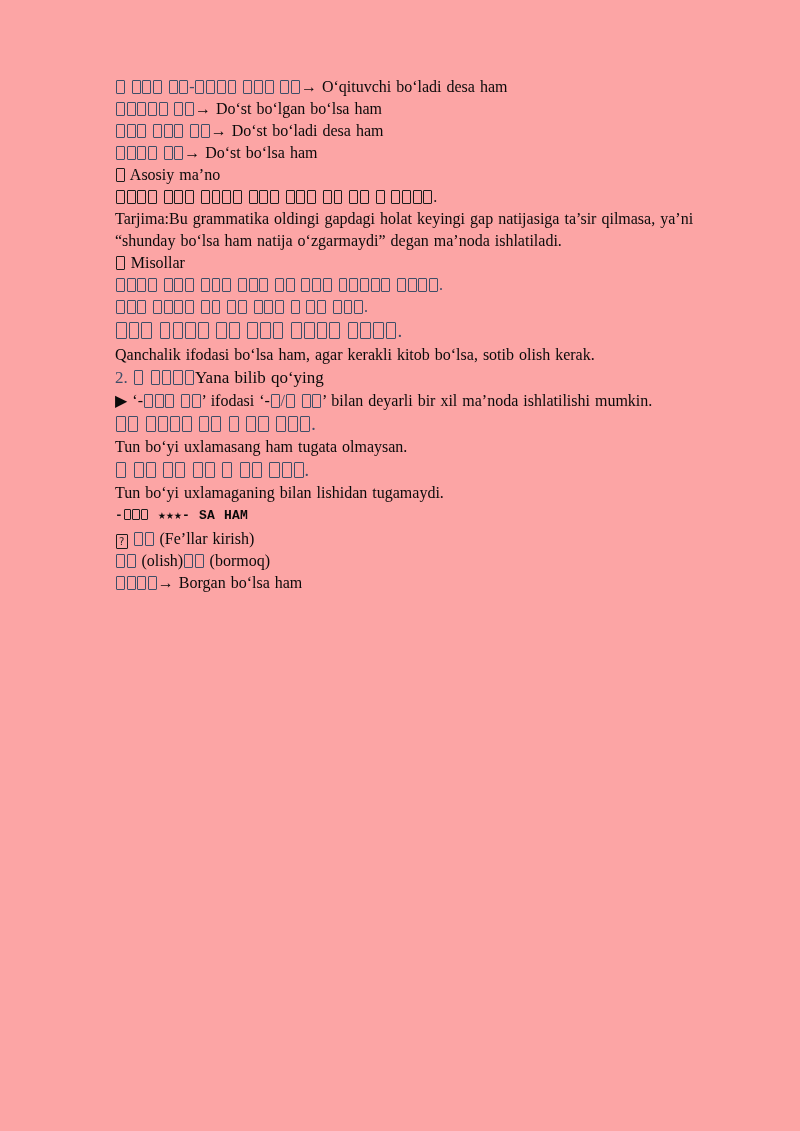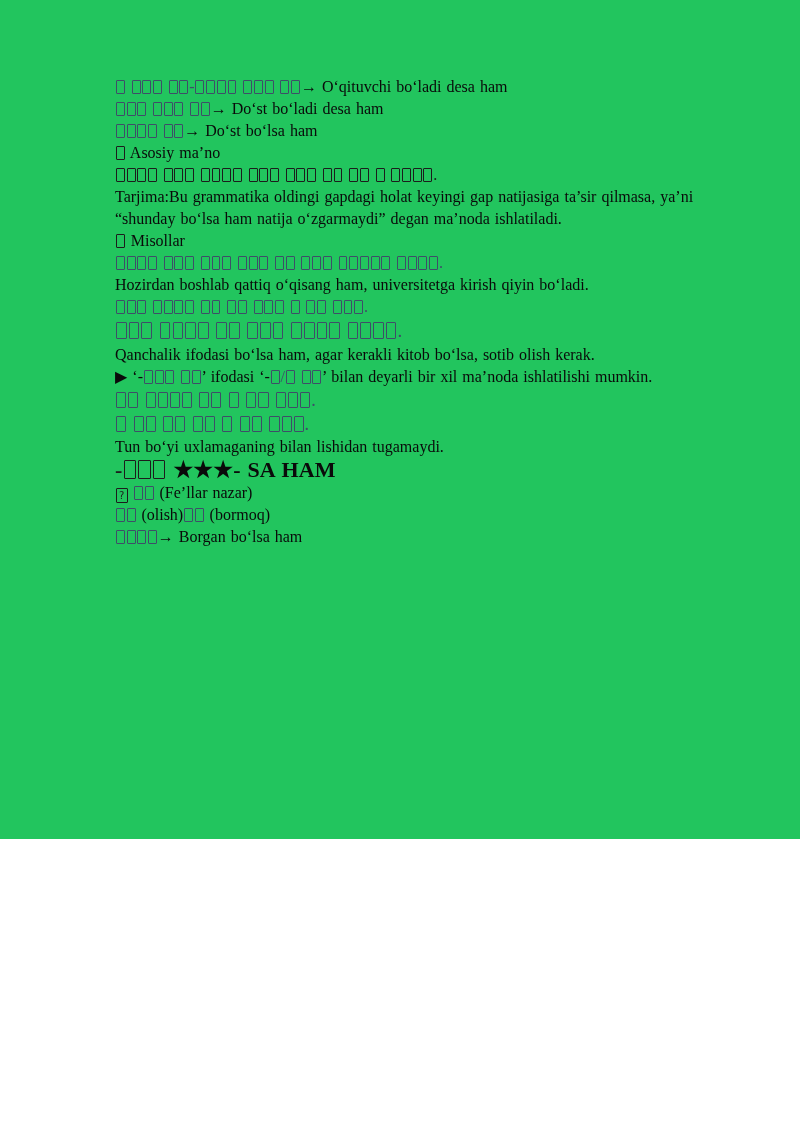--- a/index.html
+++ b/index.html
@@ -1,19 +1,19 @@
 <!DOCTYPE html>
 <html><head>
 <meta charset="utf-8">
 <style>
   html,body{margin:0;padding:0;background:#ffffff;}
   .page{
     position:relative;
-    width:800px;height:839px;
-    background:#22c55e;
+    width:800px;height:1131px;
+    background:#fca5a5;
     font-family:"Liberation Serif",serif;
     color:#0a0a0a;
     overflow:hidden;
   }
   .content{
     position:absolute;
     left:115px;top:76px;
     width:632px;
   }
   p.line{
@@ -26,23 +26,23 @@
   .mt3{margin-top:3px}.mt4{margin-top:4px}.mt5{margin-top:5px}
   .mt9{margin-top:9px}.mt11{margin-top:11px}.mt13{margin-top:13px}
   .mt14{margin-top:14px}.mt15{margin-top:15px}.mt16{margin-top:16px}
   .mt17{margin-top:17px}.mt18{margin-top:18px}.mt19{margin-top:19px}
   .mt20{margin-top:20px}.mt23{margin-top:23px}.mt24{margin-top:24px}
   
   p.klarge{font-size:19px;line-height:26px}
   p.k18{font-size:18px;line-height:24px}
   p.med{font-size:17px;line-height:24px}
   p.heading-sa{
-    font-family:Liberation Serif, serif;
+    font-family:Liberation Mono, monospace;
     font-weight:bold;
-    font-size:22px;line-height:24px;
+    font-size:13px;line-height:24px;
     letter-spacing:.2px;
   }
   
   .seg{white-space:pre-wrap}
   .seg.k{color:#3e4e68}
   .seg.d{color:#1c1c1c}
   .seg.n{color:#3e4e68}
   .seg.t{color:inherit}
   
   .box{
@@ -62,33 +62,35 @@
     text-align:center;
     vertical-align:-.14em;
   }
 </style>
 </head>
 <body>
 
 <div class="page">
   <div class="content">
     <p class="line"><span class="seg k"><span class="box"></span> <span class="box"></span><span class="box"></span><span class="box"></span> <span class="box"></span><span class="box"></span>-<span class="box"></span><span class="box"></span><span class="box"></span><span class="box"></span> <span class="box"></span><span class="box"></span><span class="box"></span> <span class="box"></span><span class="box"></span></span><span class="seg t">→ O‘qituvchi bo‘ladi desa ham</span></p>
+    <p class="line mt9"><span class="seg k"><span class="box"></span><span class="box"></span><span class="box"></span><span class="box"></span><span class="box"></span> <span class="box"></span><span class="box"></span></span><span class="seg t">→ Do‘st bo‘lgan bo‘lsa ham</span></p>
     <p class="line mt20"><span class="seg k"><span class="box"></span><span class="box"></span><span class="box"></span> <span class="box"></span><span class="box"></span><span class="box"></span> <span class="box"></span><span class="box"></span></span><span class="seg t">→ Do‘st bo‘ladi desa ham</span></p>
     <p class="line mt18"><span class="seg k"><span class="box"></span><span class="box"></span><span class="box"></span><span class="box"></span> <span class="box"></span><span class="box"></span></span><span class="seg t">→ Do‘st bo‘lsa ham</span></p>
     <p class="line mt19"><span class="seg d"><span class="box"></span></span><span class="seg t"> Asosiy ma’no</span></p>
     <p class="line mt14"><span class="seg d"><span class="box"></span><span class="box"></span><span class="box"></span><span class="box"></span> <span class="box"></span><span class="box"></span><span class="box"></span> <span class="box"></span><span class="box"></span><span class="box"></span><span class="box"></span> <span class="box"></span><span class="box"></span><span class="box"></span> <span class="box"></span><span class="box"></span><span class="box"></span> <span class="box"></span><span class="box"></span> <span class="box"></span><span class="box"></span> <span class="box"></span> <span class="box"></span><span class="box"></span><span class="box"></span><span class="box"></span>.</span></p>
     <p class="line mt17"><span class="seg t">Tarjima:Bu grammatika oldingi gapdagi holat keyingi gap natijasiga ta’sir qilmasa, ya’ni “shunday bo‘lsa ham natija o‘zgarmaydi” degan ma’noda ishlatiladi.</span></p>
     <p class="line mt14"><span class="seg d"><span class="box"></span></span><span class="seg t"> Misollar</span></p>
     <p class="line mt13"><span class="seg k"><span class="box"></span><span class="box"></span><span class="box"></span><span class="box"></span> <span class="box"></span><span class="box"></span><span class="box"></span> <span class="box"></span><span class="box"></span><span class="box"></span> <span class="box"></span><span class="box"></span><span class="box"></span> <span class="box"></span><span class="box"></span> <span class="box"></span><span class="box"></span><span class="box"></span> <span class="box"></span><span class="box"></span><span class="box"></span><span class="box"></span><span class="box"></span> <span class="box"></span><span class="box"></span><span class="box"></span><span class="box"></span>.</span></p>
-    <p class="line mt3"><span class="seg t">Hozirdan boshlab qattiq o‘qisang ham, universitetga kirish qiyin bo‘ladi.</span></p>
     <p class="line mt14"><span class="seg k"><span class="box"></span><span class="box"></span><span class="box"></span> <span class="box"></span><span class="box"></span><span class="box"></span><span class="box"></span> <span class="box"></span><span class="box"></span> <span class="box"></span><span class="box"></span> <span class="box"></span><span class="box"></span><span class="box"></span> <span class="box"></span> <span class="box"></span><span class="box"></span> <span class="box"></span><span class="box"></span><span class="box"></span>.</span></p>
     <p class="line klarge mt16"><span class="seg k"><span class="box"></span><span class="box"></span><span class="box"></span> <span class="box"></span><span class="box"></span><span class="box"></span><span class="box"></span> <span class="box"></span><span class="box"></span> <span class="box"></span><span class="box"></span><span class="box"></span> <span class="box"></span><span class="box"></span><span class="box"></span><span class="box"></span> <span class="box"></span><span class="box"></span><span class="box"></span><span class="box"></span>.</span></p>
     <p class="line mt14"><span class="seg t">Qanchalik ifodasi bo‘lsa ham, agar kerakli kitob bo‘lsa, sotib olish kerak.</span></p>
+    <p class="line med mt14"><span class="seg n">2. </span><span class="seg k"><span class="box"></span> <span class="box"></span><span class="box"></span><span class="box"></span><span class="box"></span></span><span class="seg t">Yana bilib qo‘ying</span></p>
     <p class="line mt16"><span class="seg t">▶ ‘-</span><span class="seg k"><span class="box"></span><span class="box"></span><span class="box"></span> <span class="box"></span><span class="box"></span></span><span class="seg t">’ ifodasi ‘-</span><span class="seg k"><span class="box"></span>/<span class="box"></span> <span class="box"></span><span class="box"></span></span><span class="seg t">’ bilan deyarli bir xil ma’noda ishlatilishi mumkin.</span></p>
     <p class="line k18 mt23"><span class="seg k"><span class="box"></span><span class="box"></span> <span class="box"></span><span class="box"></span><span class="box"></span><span class="box"></span> <span class="box"></span><span class="box"></span> <span class="box"></span> <span class="box"></span><span class="box"></span> <span class="box"></span><span class="box"></span><span class="box"></span>.</span></p>
+    <p class="line mt5"><span class="seg t">Tun bo‘yi uxlamasang ham tugata olmaysan.</span></p>
     <p class="line k18 mt24"><span class="seg k"><span class="box"></span> <span class="box"></span><span class="box"></span> <span class="box"></span><span class="box"></span> <span class="box"></span><span class="box"></span> <span class="box"></span> <span class="box"></span><span class="box"></span> <span class="box"></span><span class="box"></span><span class="box"></span>.</span></p>
     <p class="line mt3"><span class="seg t">Tun bo‘yi uxlamaganing bilan lishidan tugamaydi.</span></p>
     <p class="line heading-sa mt11"><span class="seg d">-<span class="box"></span><span class="box"></span><span class="box"></span></span><span class="seg t"> ★★★- SA HAM</span></p>
-    <p class="line mt15"><span class="seg d"><span class="box qbox">?</span></span><span class="seg k"> <span class="box"></span><span class="box"></span></span><span class="seg t"> (Fe’llar nazar)</span></p>
+    <p class="line mt15"><span class="seg d"><span class="box qbox">?</span></span><span class="seg k"> <span class="box"></span><span class="box"></span></span><span class="seg t"> (Fe’llar kirish)</span></p>
     <p class="line mt18"><span class="seg k"><span class="box"></span><span class="box"></span></span><span class="seg t"> (olish)</span><span class="seg k"><span class="box"></span><span class="box"></span></span><span class="seg t"> (bormoq)</span></p>
     <p class="line mt20"><span class="seg k"><span class="box"></span><span class="box"></span><span class="box"></span><span class="box"></span></span><span class="seg t">→ Borgan bo‘lsa ham</span></p>
   </div>
 </div>
 
 </body></html>

